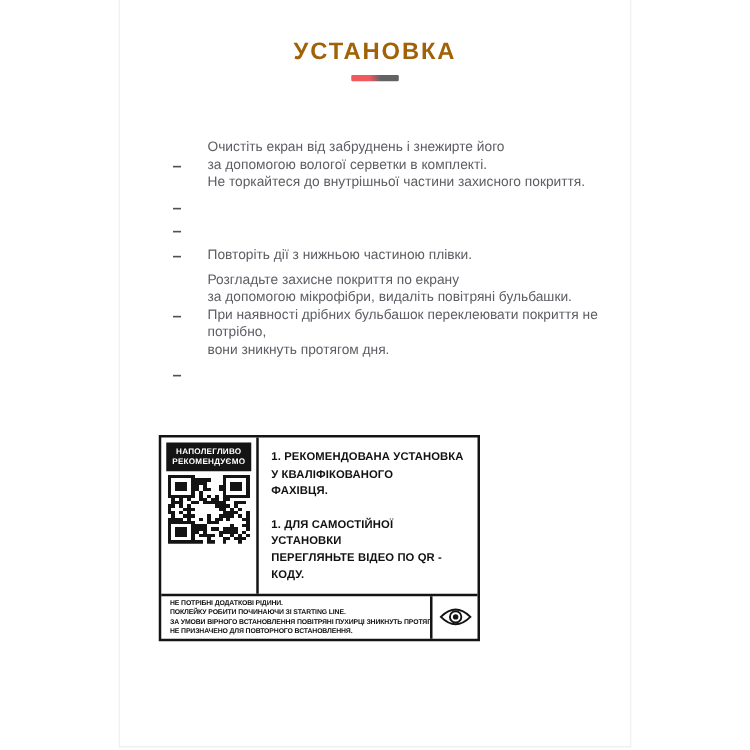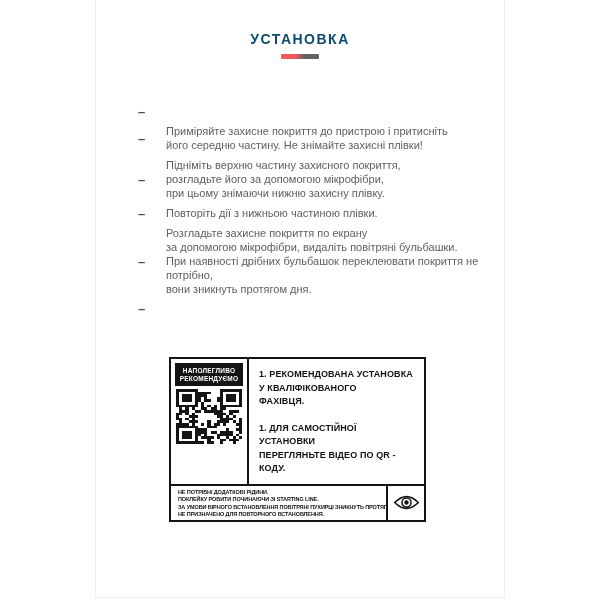--- a/index.html
+++ b/index.html
@@ -1,27 +1,27 @@
 <!DOCTYPE html>
 <html style="--red: #f2595e; --gray: #636366;"><head>
 <meta charset="utf-8">
 <style>
   html,body{margin:0;padding:0;background:#fff;}
   body{width:600px;height:600px;overflow:hidden;font-family:"Liberation Sans",sans-serif;}
   .sheet{position:relative;margin-left:95px;width:410px;height:598px;box-sizing:border-box;
          border-left:1px solid #f0f0f0;border-right:1px solid #f0f0f0;border-bottom:1px solid #ededed;background:#fff;}
-  .title{margin:0;padding-top:31px;text-align:center;font-size:14px;font-weight:700;
-         letter-spacing:1.5px;color:#0c4a6e;}
+  .title{margin:0;padding-top:31px;text-align:center;font-size:19px;font-weight:700;
+         letter-spacing:1.5px;color:#a16207;}
   .title-bar{width:38px;height:5px;margin:7px auto 0;border-radius:1px;
          background:linear-gradient(90deg,var(--red) 0%,var(--red) 38%,var(--gray) 62%,var(--gray) 100%);}
   .list{margin-top:46px;padding-left:42px;padding-right:2px;}
   .item{display:flex;align-items:center;margin-bottom:6px;}
   .dash{width:28px;flex:0 0 28px;font-weight:700;font-size:13px;color:#4f5156;line-height:1;}
   .itext{font-size:11px;line-height:14px;color:#5c5e63;white-space:pre-line;}
-  .recbox{margin:42px 0 0 73px;width:253px;border:2px solid #141414;background:#fff;}
+  .recbox{margin:42px 0 0 31px;width:253px;border:2px solid #141414;background:#fff;}
   .row-top{display:flex;}
   .cell-left{width:78px;flex:0 0 78px;border-right:2px solid #141414;padding:4px 4px 0 4px;box-sizing:border-box;}
   .badge{background:#141414;color:#fff;font-size:6.5px;font-weight:700;letter-spacing:.2px;
          text-align:center;line-height:8px;padding:3.5px 0;white-space:pre-line;}
   .qr{display:block;margin:3px auto 0;}
   .cell-right{flex:1;padding:9px 10px 8px 10px;color:#111;}
   .point{font-weight:700;font-size:9px;line-height:13.5px;white-space:pre-line;letter-spacing:.1px;}
   .point.second{margin-top:13px;}
   .row-bottom{display:flex;border-top:2px solid #141414;height:34px;}
   .notes{flex:1;padding:3px 0 0 7px;font-size:5.5px;line-height:7.5px;font-weight:700;
@@ -32,31 +32,29 @@
 <body>
 
 <div class="sheet">
 
   <h1 class="title">УСТАНОВКА</h1>
   <div class="title-bar"></div>
 
   <div class="list">
     <div class="item">
       <span class="dash">–</span>
-    </div>
-    <div class="item">
-      <span class="dash">–</span>
-      <span class="itext">Приміряйте захисне покриття до пристрою і притисніть
-його середню частину. Не знімайте захисні плівки!</span>
-    </div>
-    <div class="item">
-      <span class="dash">–</span>
-      <span class="itext">Підніміть верхню частину захисного покриття,
-розгладьте його за допомогою мікрофібри,
-при цьому знімаючи нижню захисну плівку.</span>
+      <span class="itext">Очистіть екран від забруднень і знежирте його
+за допомогою вологої серветки в комплекті.
+Не торкайтеся до внутрішньої частини захисного покриття.</span>
+    </div>
+    <div class="item">
+      <span class="dash">–</span>
+    </div>
+    <div class="item">
+      <span class="dash">–</span>
     </div>
     <div class="item">
       <span class="dash">–</span>
       <span class="itext">Повторіть дії з нижньою частиною плівки.</span>
     </div>
     <div class="item">
       <span class="dash">–</span>
       <span class="itext">Розгладьте захисне покриття по екрану
 за допомогою мікрофібри, видаліть повітряні бульбашки.
 При наявності дрібних бульбашок переклеювати покриття не потрібно,

